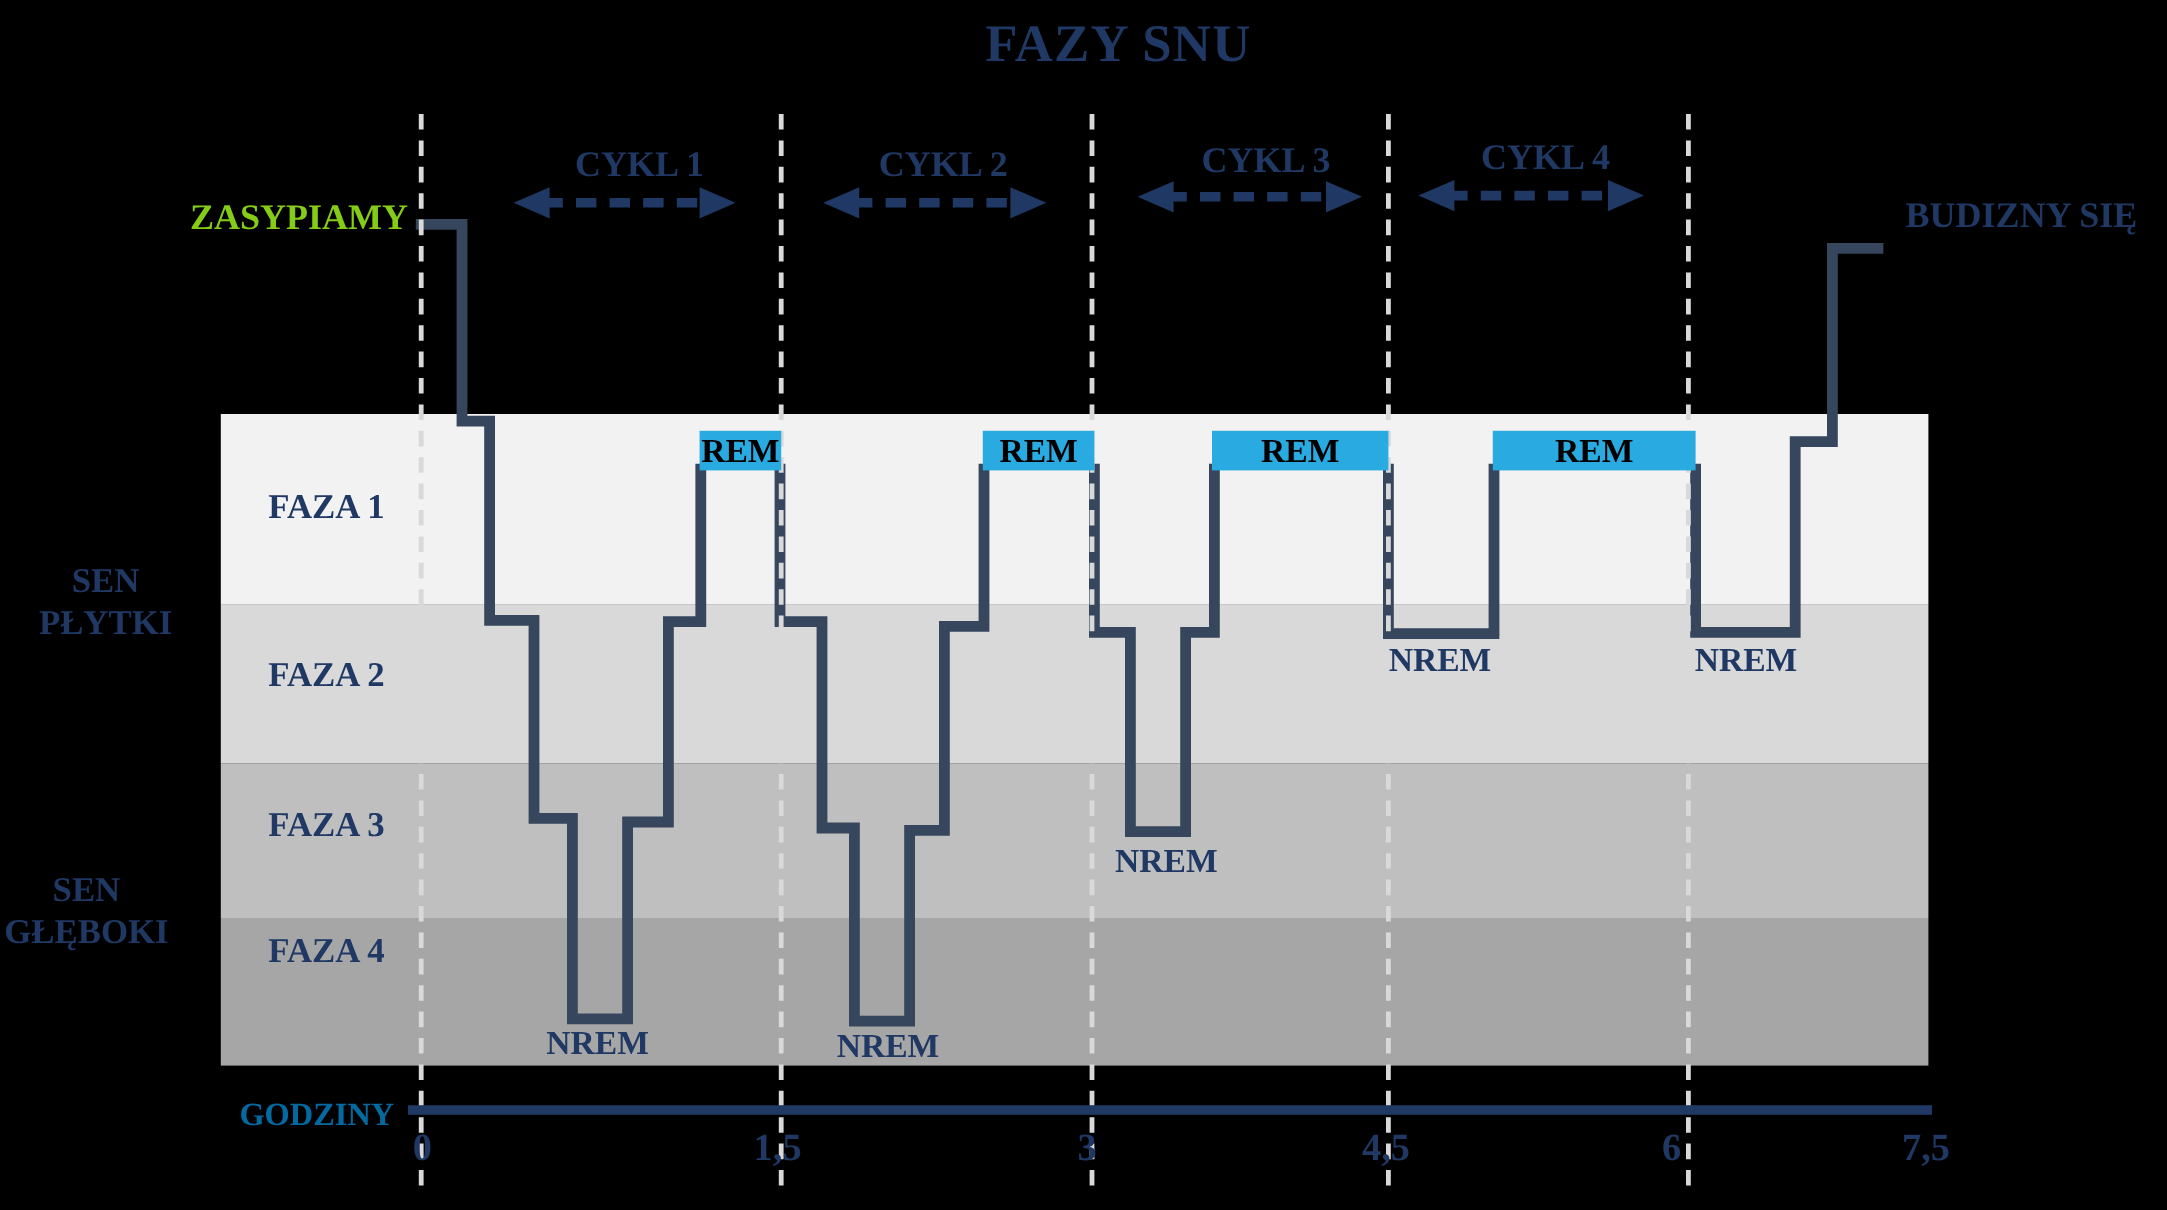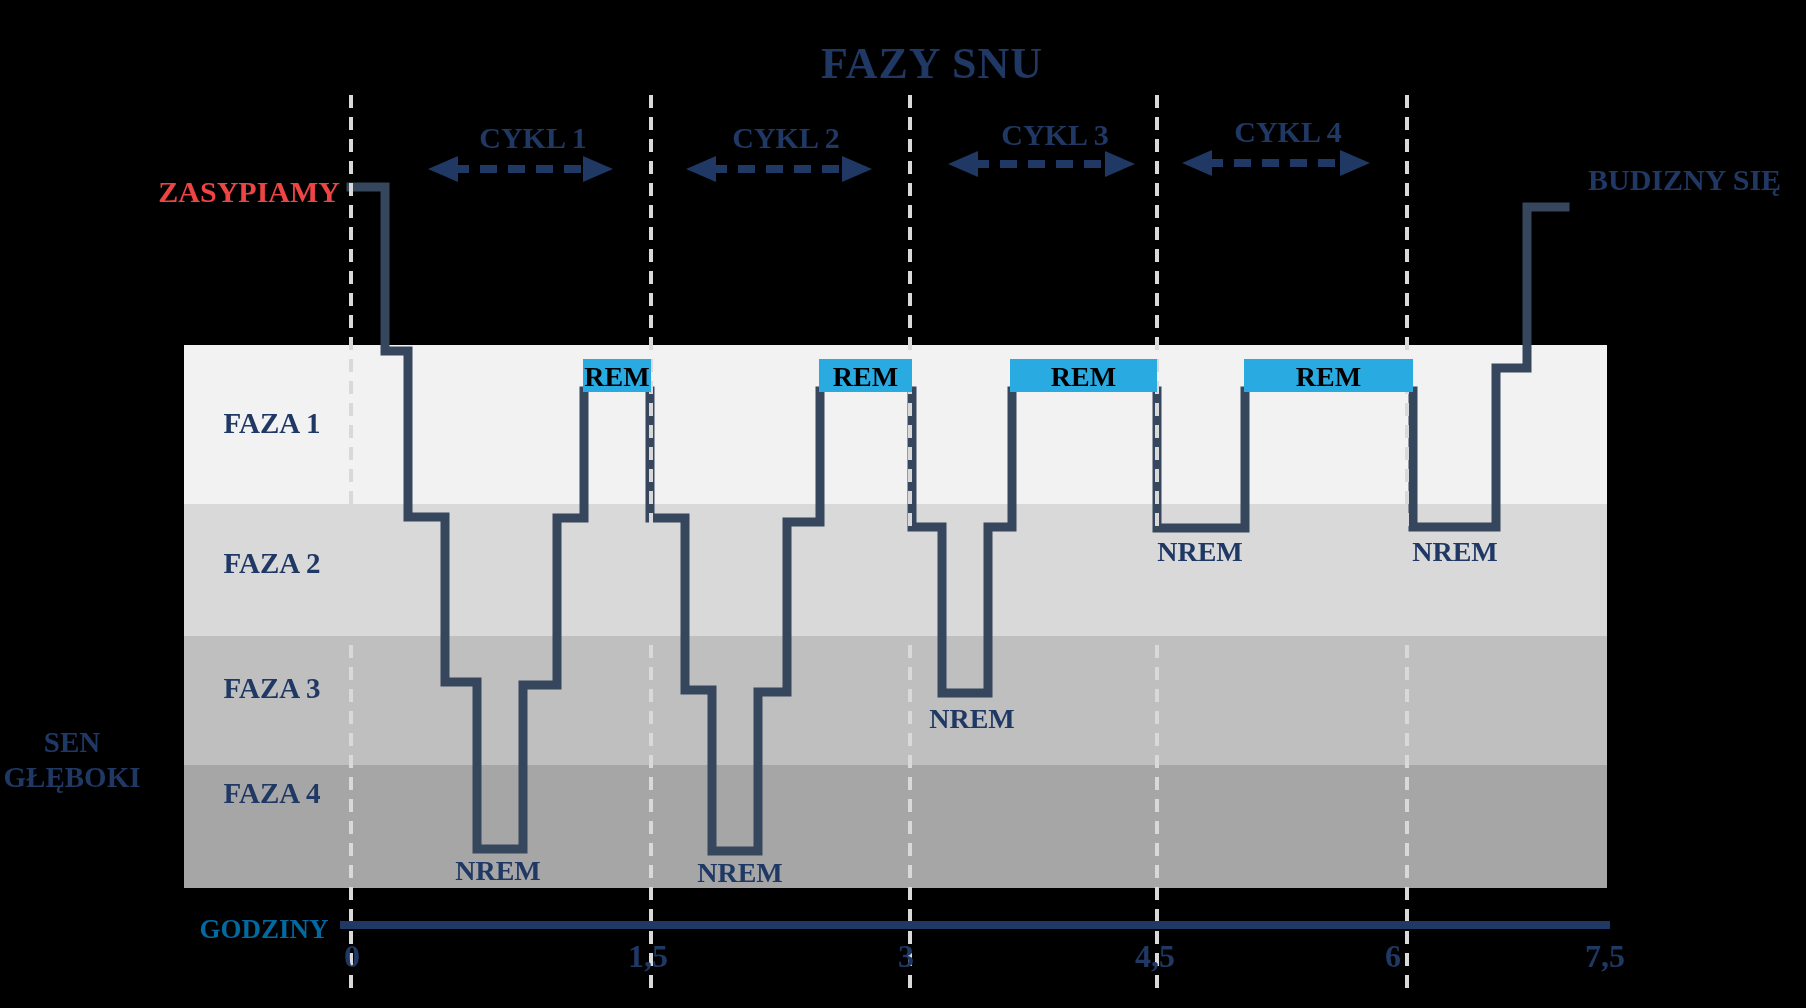--- a/index.html
+++ b/index.html
@@ -3,21 +3,21 @@
 <meta charset="utf-8">
 <style>
   html,body{margin:0;padding:0;background:#000;}
   #stage{position:relative;width:1806px;height:1008px;background:#000;overflow:hidden;
          font-family:"Liberation Serif",serif;}
   #chart-svg{position:absolute;left:0;top:0;}
   .lbl{position:absolute;font-weight:bold;white-space:nowrap;}
   .lbl.center{transform:translate(-50%,-50%);text-align:center;}
   .lbl.rightend{transform:translate(-100%,-50%);text-align:right;}
   .lbl.leftend{transform:translate(0,-50%);text-align:left;}
-  #title-lbl{font-size:44px;letter-spacing:1px;margin-top:27px;}
+  #title-lbl{font-size:44px;letter-spacing:1px;}
   #zasypiamy-lbl,#budizny-lbl{font-size:30px;}
   #godziny-lbl{font-size:27px;}
   .depth-lbl{font-size:29px;white-space:normal !important;width:160px;line-height:1.22;}
   text{font-family:"Liberation Serif",serif;font-weight:bold;}
   .svg-faza{font-size:29px;}
   .svg-cykl{font-size:30px;}
   .svg-nrem{font-size:28px;}
   .svg-rem{font-size:28px;}
   .svg-tick{font-size:32px;}
 </style>
@@ -74,22 +74,23 @@
       <text x="352" y="956" text-anchor="middle" dominant-baseline="central" fill="#1F3864" class="svg-tick">0</text>
       <text x="648" y="956" text-anchor="middle" dominant-baseline="central" fill="#1F3864" class="svg-tick">1,5</text>
       <text x="906" y="956" text-anchor="middle" dominant-baseline="central" fill="#1F3864" class="svg-tick">3</text>
       <text x="1155" y="956" text-anchor="middle" dominant-baseline="central" fill="#1F3864" class="svg-tick">4,5</text>
       <text x="1393" y="956" text-anchor="middle" dominant-baseline="central" fill="#1F3864" class="svg-tick">6</text>
       <text x="1605" y="956" text-anchor="middle" dominant-baseline="central" fill="#1F3864" class="svg-tick">7,5</text>
     </svg>
 
   <div id="title-lbl" class="lbl center" style="left: 932px; top: 36px; color: rgb(31, 56, 100);">FAZY SNU</div>
 
-  <div id="zasypiamy-lbl" class="lbl rightend" style="left: 340px; top: 192px; color: #ef4444;">ZASYPIAMY</div>
+  <div id="zasypiamy-lbl" class="lbl rightend" style="left: 340px; top: 182px; color: #84cc16;">ZASYPIAMY</div>
 
   <div id="budizny-lbl" class="lbl leftend" style="left: 1588px; top: 180px; color: rgb(31, 56, 100);">BUDIZNY SIĘ</div>
 
+  <div id="sen-plytki-lbl" class="lbl center depth-lbl" style="left: 88px; top: 503px; color: rgb(31, 56, 100);">SEN PŁYTKI</div>
 
   <div id="sen-gleboki-lbl" class="lbl center depth-lbl" style="left: 72px; top: 760px; color: rgb(31, 56, 100);">SEN GŁĘBOKI</div>
 
   <div id="godziny-lbl" class="lbl center" style="left: 264px; top: 929px; color: #0369a1;">GODZINY</div>
 
 </div>
 
 </body></html>

